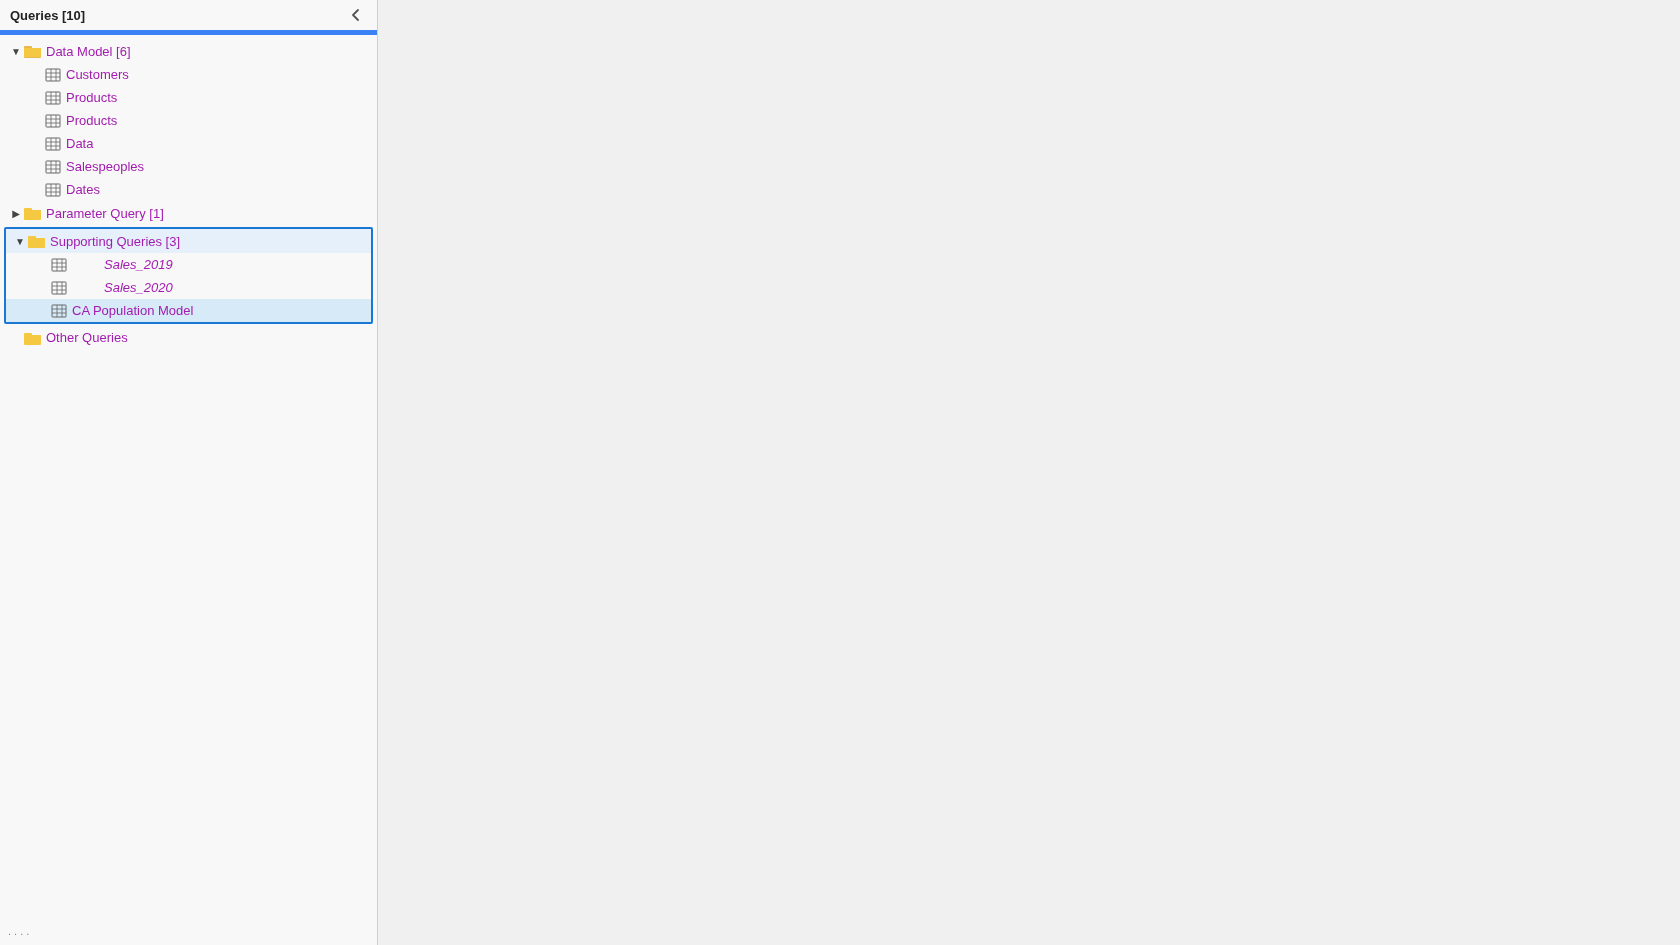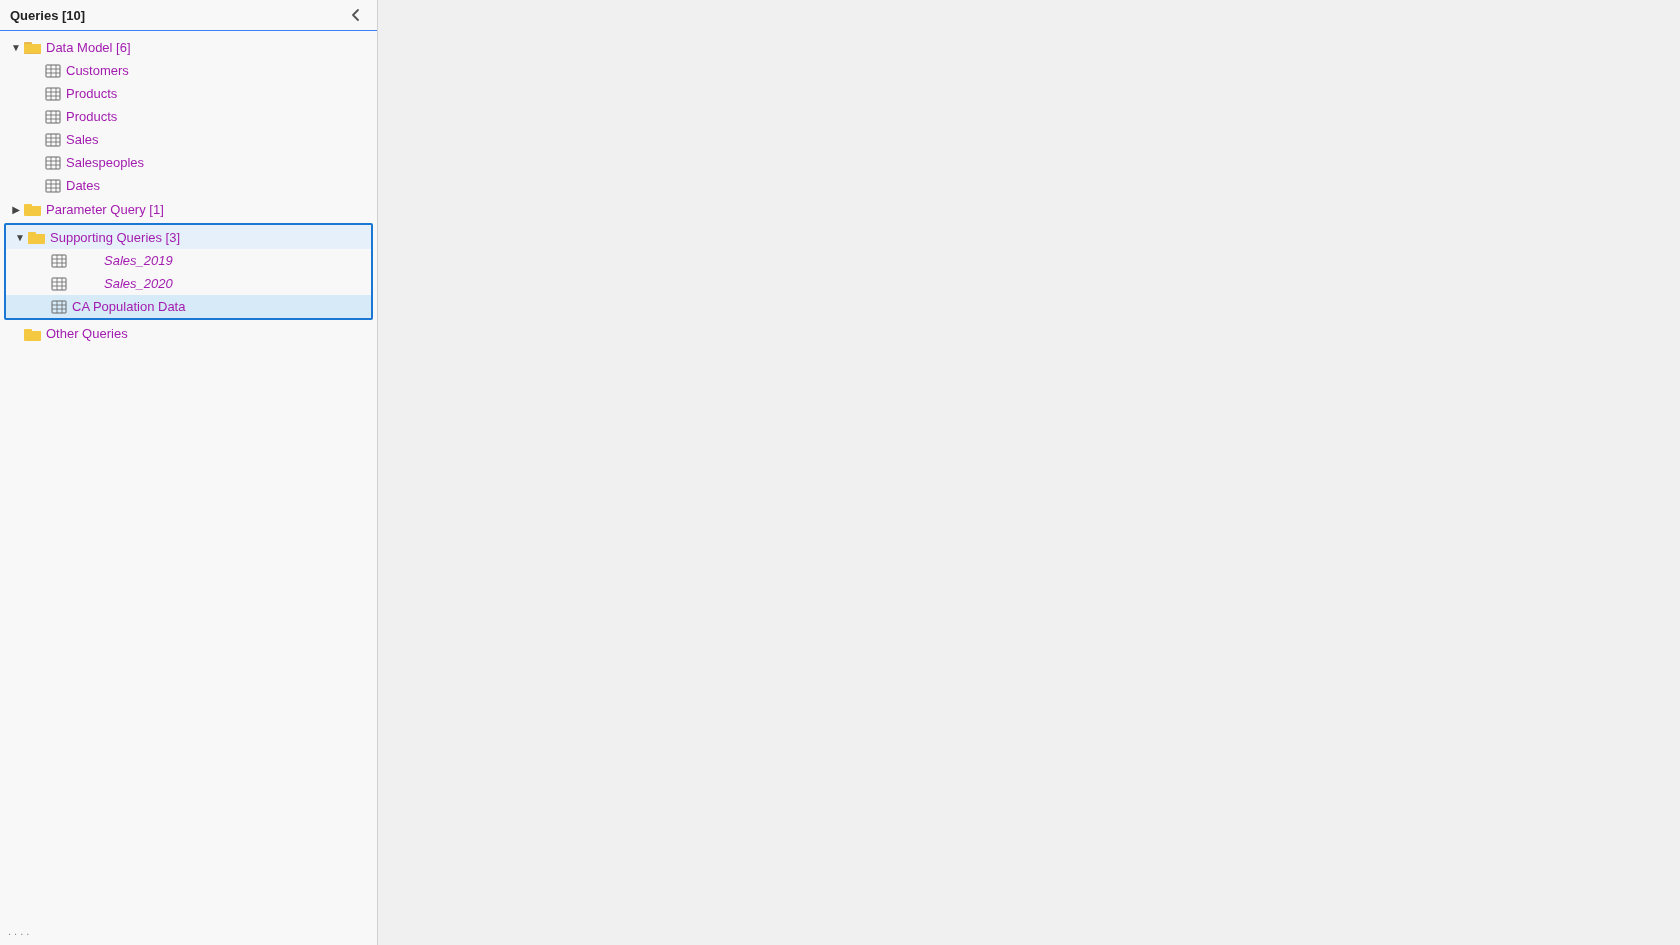--- a/index.html
+++ b/index.html
@@ -23,21 +23,21 @@
       flex-direction: column;
       position: relative;
       flex-shrink: 0;
     }
 
     .sidebar-header {
       display: flex;
       align-items: center;
       justify-content: space-between;
       padding: 6px 10px;
-      border-bottom: 1px solid #3b82f6;
+      border-bottom: 5px solid #3b82f6;
       background: #f8f8f8;
     }
 
     .sidebar-title {
       font-size: 13px;
       font-weight: 600;
       color: #222;
     }
 
     .collapse-btn {
@@ -200,21 +200,21 @@
       <span class="expander-spacer"></span>
       <span class="table-icon">
         <svg width="16" height="14" viewBox="0 0 16 14">
           <rect x="1" y="1" width="14" height="12" rx="0.5" fill="none" stroke="#666" stroke-width="1"></rect>
           <line x1="1" y1="5" x2="15" y2="5" stroke="#666" stroke-width="0.8"></line>
           <line x1="1" y1="9" x2="15" y2="9" stroke="#666" stroke-width="0.8"></line>
           <line x1="6" y1="1" x2="6" y2="13" stroke="#666" stroke-width="0.8"></line>
           <line x1="11" y1="1" x2="11" y2="13" stroke="#666" stroke-width="0.8"></line>
         </svg>
       </span>
-      <span class="item-label">Sales</span>
+      <span class="item-label">Data</span>
     </div>
 
     <div class="tree-item indent-1">
       <span class="expander-spacer"></span>
       <span class="table-icon">
         <svg width="16" height="14" viewBox="0 0 16 14">
           <rect x="1" y="1" width="14" height="12" rx="0.5" fill="none" stroke="#666" stroke-width="1"></rect>
           <line x1="1" y1="5" x2="15" y2="5" stroke="#666" stroke-width="0.8"></line>
           <line x1="1" y1="9" x2="15" y2="9" stroke="#666" stroke-width="0.8"></line>
           <line x1="6" y1="1" x2="6" y2="13" stroke="#666" stroke-width="0.8"></line>
@@ -296,21 +296,21 @@
         <span class="expander-spacer"></span>
         <span class="table-icon">
           <svg width="16" height="14" viewBox="0 0 16 14">
             <rect x="1" y="1" width="14" height="12" rx="0.5" fill="none" stroke="#666" stroke-width="1"></rect>
             <line x1="1" y1="5" x2="15" y2="5" stroke="#666" stroke-width="0.8"></line>
             <line x1="1" y1="9" x2="15" y2="9" stroke="#666" stroke-width="0.8"></line>
             <line x1="6" y1="1" x2="6" y2="13" stroke="#666" stroke-width="0.8"></line>
             <line x1="11" y1="1" x2="11" y2="13" stroke="#666" stroke-width="0.8"></line>
           </svg>
         </span>
-        <span class="item-label">CA Population Data</span>
+        <span class="item-label">CA Population Model</span>
       </div>
     </div>
 
     <div class="tree-item indent-0">
       <span class="expander-spacer"></span>
       <span class="folder-icon">
         <svg width="18" height="14" viewBox="0 0 18 14">
           <rect x="0" y="4" width="17" height="10" rx="1" fill="#f5c842"></rect>
           <rect x="0" y="2" width="8" height="4" rx="1" fill="#f5c842"></rect>
           <rect x="0" y="4" width="17" height="9" rx="1" fill="#f5c842"></rect>

